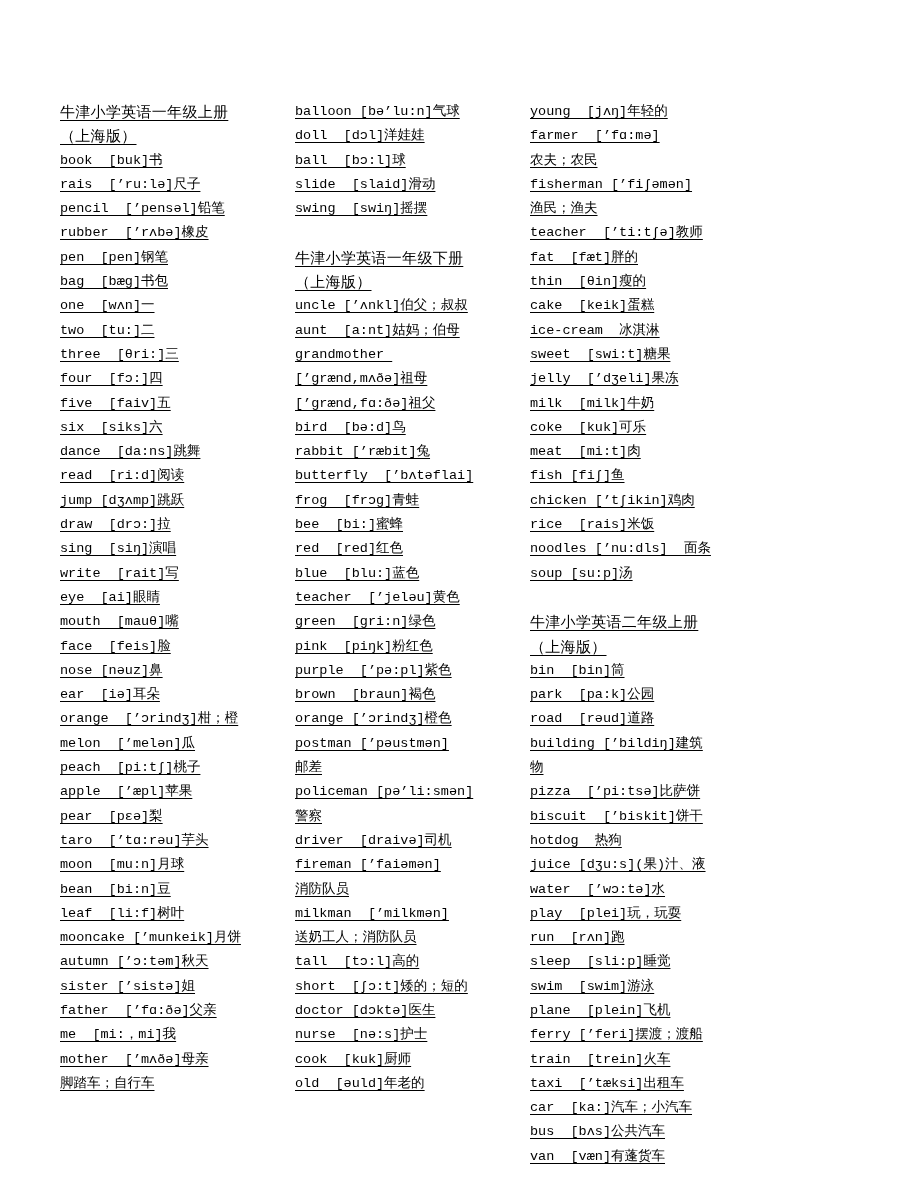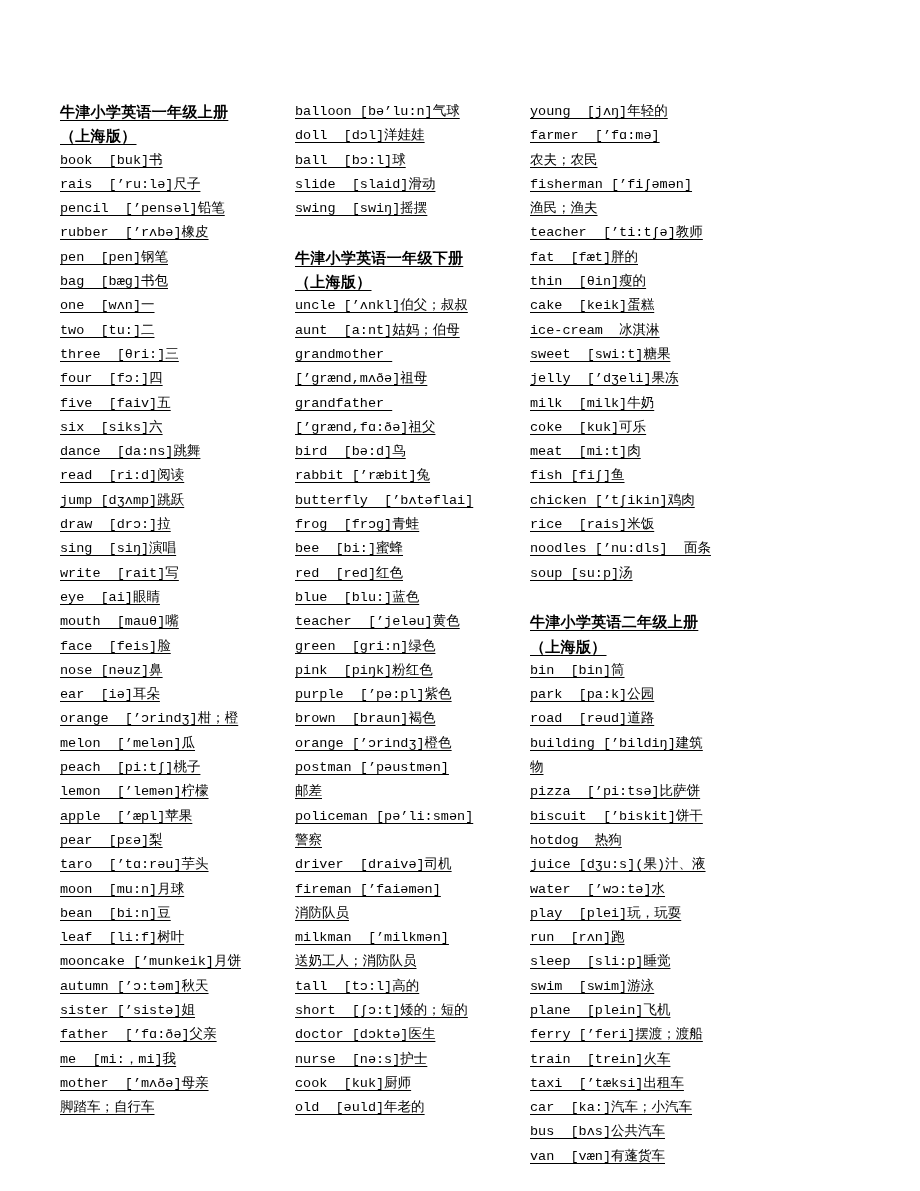--- a/index.html
+++ b/index.html
@@ -40,21 +40,21 @@
     line-height: 24.3px;
     white-space: pre-wrap;
     word-break: break-word;
     text-decoration: underline;
     text-decoration-thickness: 1px;
     text-underline-offset: 2.5px;
     letter-spacing: 0px;
   }
   .entry.heading {
     font-family: "Liberation Serif", "DejaVu Serif", serif;
-    font-weight: 700;
+    font-weight: 400;
     font-size: 15px;
     letter-spacing: 0.3px;
   }
   .entry.blank {
     text-decoration: none;
     min-height: 24.3px;
   }
 </style>
 </head>
 <body>
@@ -84,21 +84,20 @@
         <div class="entry">sing  [siŋ]演唱</div>
         <div class="entry">write  [rait]写</div>
         <div class="entry">eye  [ai]眼睛</div>
         <div class="entry">mouth  [mauθ]嘴</div>
         <div class="entry">face  [feis]脸</div>
         <div class="entry">nose [nəuz]鼻</div>
         <div class="entry">ear  [iə]耳朵</div>
         <div class="entry">orange  [’ɔrindʒ]柑；橙</div>
         <div class="entry">melon  [’melən]瓜</div>
         <div class="entry">peach  [pi:tʃ]桃子</div>
-        <div class="entry">lemon  [’lemən]柠檬</div>
         <div class="entry">apple  [’æpl]苹果</div>
         <div class="entry">pear  [pεə]梨</div>
         <div class="entry">taro  [’tɑ:rəu]芋头</div>
         <div class="entry">moon  [mu:n]月球</div>
         <div class="entry">bean  [bi:n]豆</div>
         <div class="entry">leaf  [li:f]树叶</div>
         <div class="entry">mooncake [’munkeik]月饼</div>
         <div class="entry">autumn [’ɔ:təm]秋天</div>
         <div class="entry">sister [’sistə]姐</div>
         <div class="entry">father  [’fɑ:ðə]父亲</div>
@@ -112,21 +111,20 @@
         <div class="entry">ball  [bɔ:l]球</div>
         <div class="entry">slide  [slaid]滑动</div>
         <div class="entry">swing  [swiŋ]摇摆</div>
         <div class="entry blank"></div>
         <div class="entry heading">牛津小学英语一年级下册</div>
         <div class="entry heading">（上海版）</div>
         <div class="entry">uncle [’ʌnkl]伯父；叔叔</div>
         <div class="entry">aunt  [a:nt]姑妈；伯母</div>
         <div class="entry">grandmother </div>
         <div class="entry">[’grænd,mʌðə]祖母</div>
-        <div class="entry">grandfather </div>
         <div class="entry">[’grænd,fɑ:ðə]祖父</div>
         <div class="entry">bird  [bə:d]鸟</div>
         <div class="entry">rabbit [’ræbit]兔</div>
         <div class="entry">butterfly  [’bʌtəflai]</div>
         <div class="entry">frog  [frɔg]青蛙</div>
         <div class="entry">bee  [bi:]蜜蜂</div>
         <div class="entry">red  [red]红色</div>
         <div class="entry">blue  [blu:]蓝色</div>
         <div class="entry">teacher  [’jeləu]黄色</div>
         <div class="entry">green  [gri:n]绿色</div>

